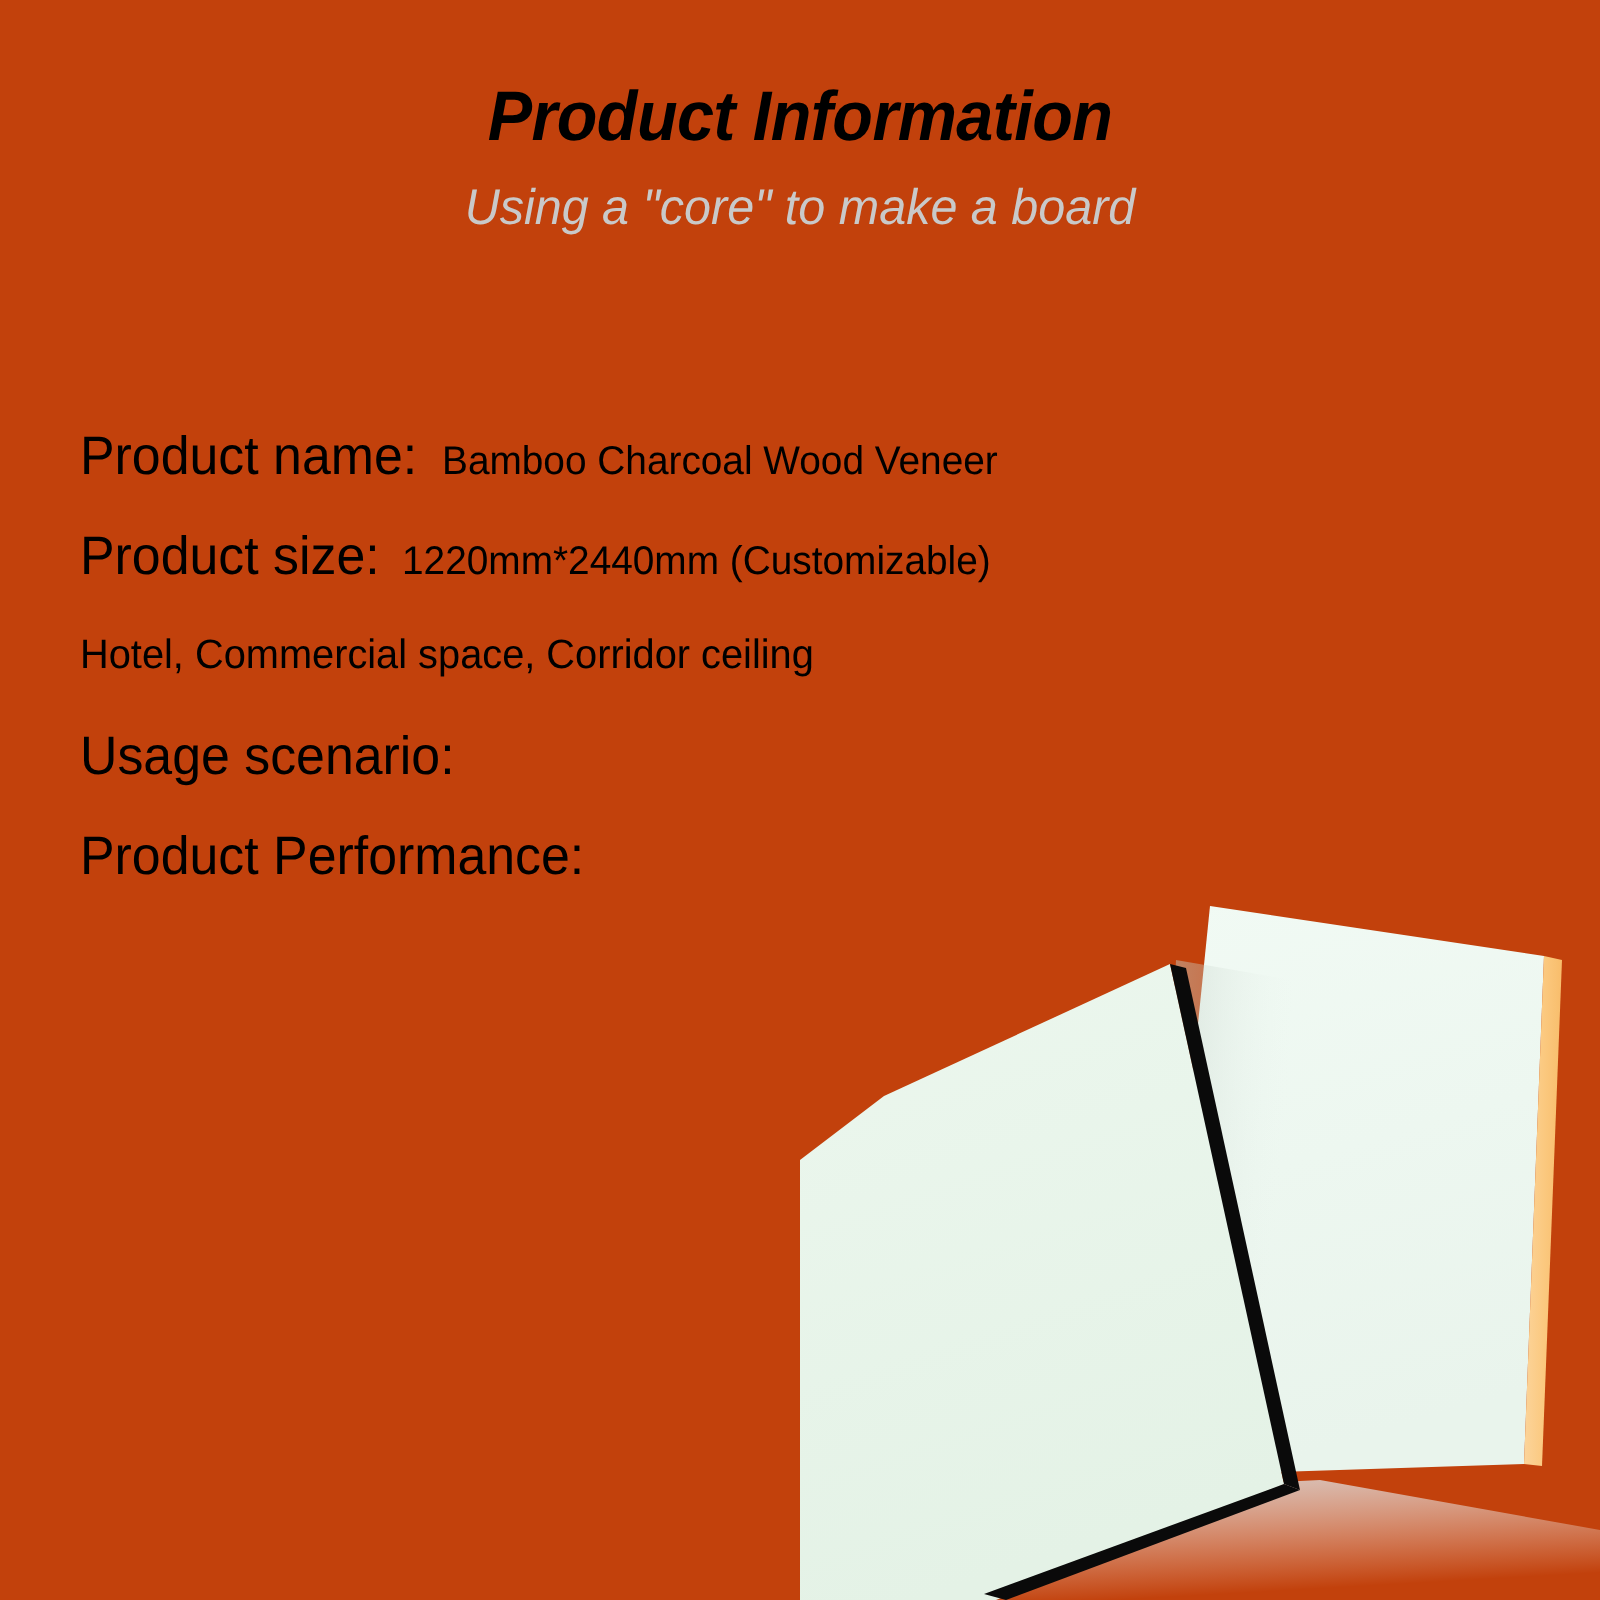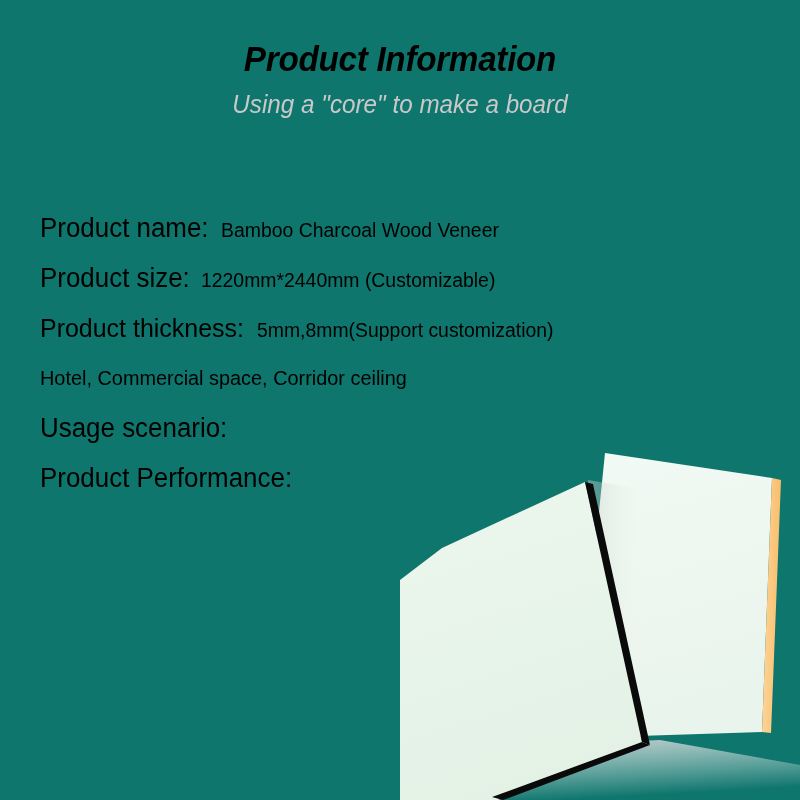--- a/index.html
+++ b/index.html
@@ -9,21 +9,21 @@
   }
   body {
     font-family: "Liberation Sans", sans-serif;
     -webkit-font-smoothing: antialiased;
   }
 
   #page {
     position: relative;
     width: 800px;
     height: 800px;
-    background: #0f766e;
+    background: #c2410c;
     overflow: hidden;
   }
 
   
   .header {
     position: absolute;
     top: 0;
     left: 0;
     width: 800px;
     text-align: center;
@@ -161,23 +161,20 @@
   <div class="spec-list">
 
     <div class="spec-row">
       <span class="spec-label">Product name:</span><span class="spec-value">Bamboo Charcoal Wood Veneer</span>
     </div>
 
     <div class="spec-row">
       <span class="spec-label">Product size:</span><span class="spec-value">1220mm*2440mm (Customizable)</span>
     </div>
 
-    <div class="spec-row">
-      <span class="spec-label small-label">Product thickness:</span><span class="spec-value">5mm,8mm(Support customization)</span>
-    </div>
 
 
 
     <div class="spec-row value-only">
       <span class="spec-value">Hotel, Commercial space, Corridor ceiling</span>
     </div>
 
     <div class="spec-row">
       <span class="spec-label">Usage scenario:</span>
     </div>

